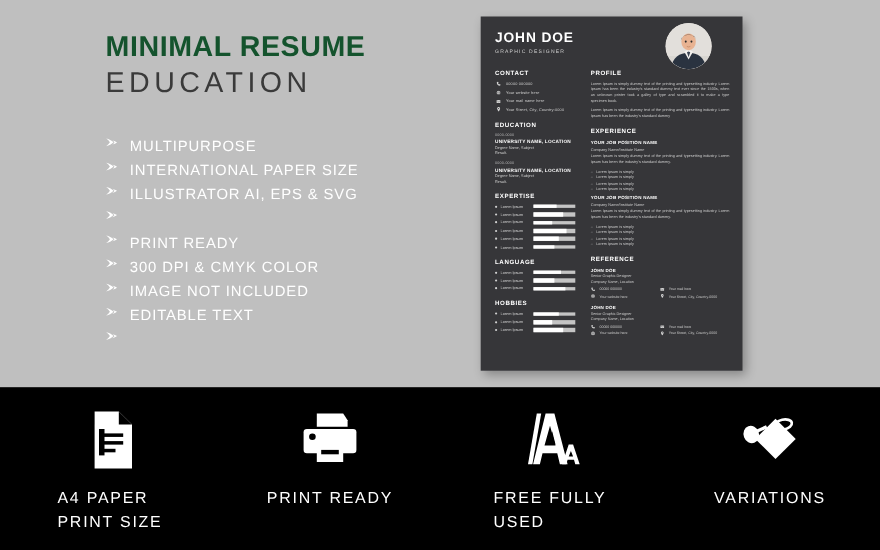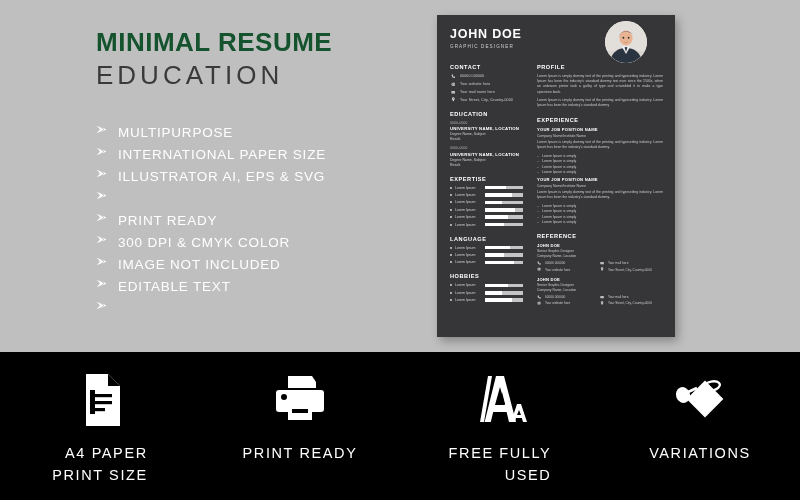--- a/index.html
+++ b/index.html
@@ -198,21 +198,21 @@
     display: flex;
     flex-direction: column;
     align-items: center;
     justify-content: flex-start;
     padding-top: 22px;
   }
   .badge-icon { height: 52px; display: flex; align-items: center; justify-content: center; }
   .badge-icon svg { display: block; }
   .badge-label {
     margin-top: 16px;
-    text-align: right;
+    text-align: left;
     color: #ffffff;
     font-size: 14.5px;
     letter-spacing: 1.6px;
     line-height: 1.55;
   }
 </style>
 </head>
 <body>
 
 <div id="top-section">

